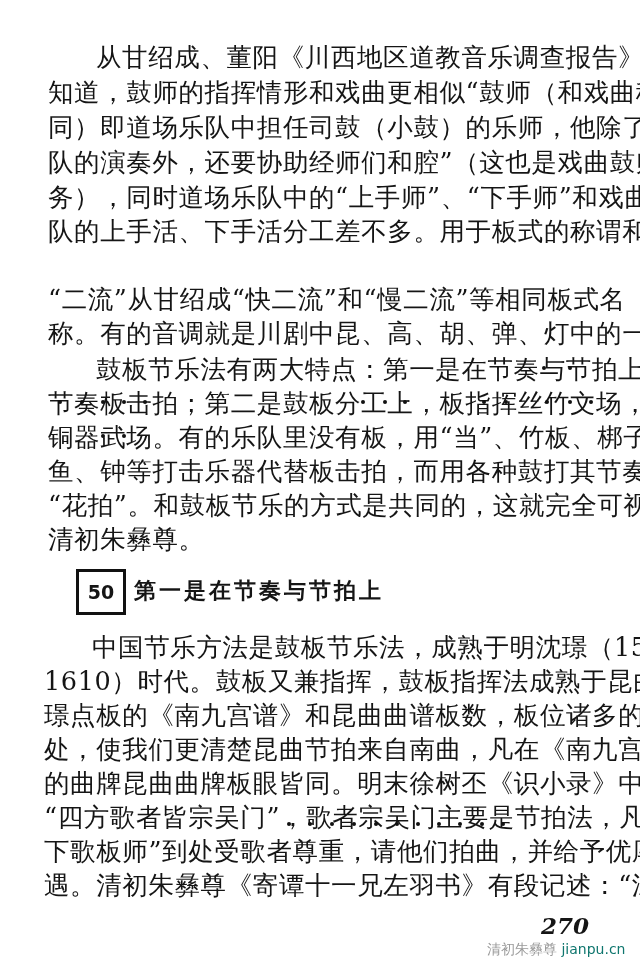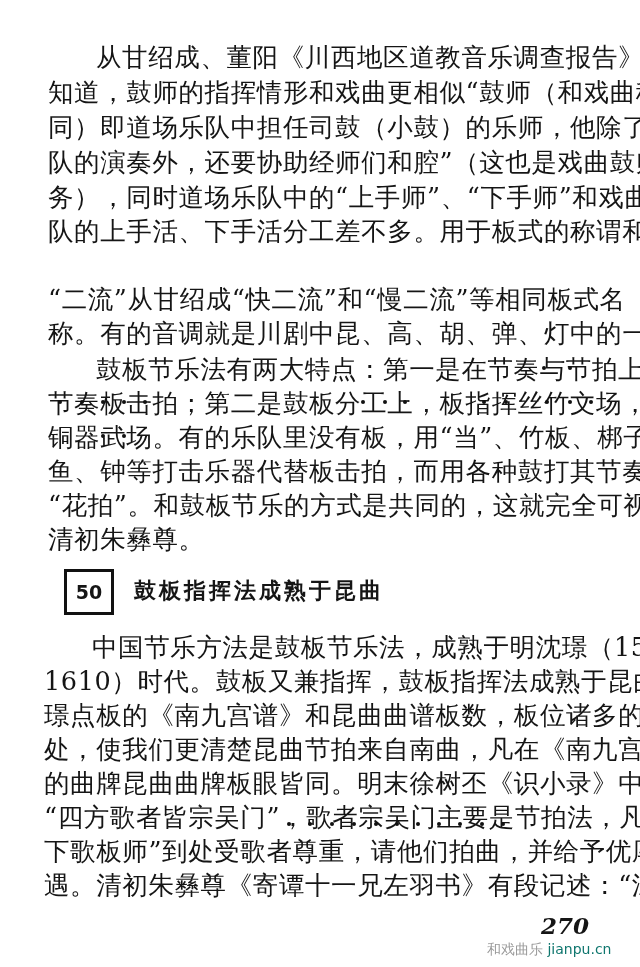--- a/index.html
+++ b/index.html
@@ -9,21 +9,21 @@
   }
   .page { position: absolute; left: 0; top: 0; width: 640px; height: 967px; }
   .line {
     position: absolute; left: 0; width: 640px; height: 34px;
     font-size: 25.5px; line-height: 34px; white-space: nowrap; letter-spacing: 0.6px;
   }
   .line span.t { position: absolute; top: 0; }
   .dots { position: absolute; left: 0; height: 6px; width: 640px; }
   .dot { position: absolute; width: 4px; height: 4px; border-radius: 50%; background: #111; }
   .sec-box {
-    position: absolute; left: 64px; top: 569px; width: 50px; height: 46px;
+    position: absolute; left: 76px; top: 569px; width: 50px; height: 46px;
     border: 3px solid #111; box-sizing: border-box;
     font-family: "DejaVu Sans", "Liberation Sans", sans-serif; font-size: 19px; font-weight: bold;
     display: flex; align-items: center; justify-content: center;
   }
   .sec-title {
     position: absolute; left: 134px; top: 576px; font-size: 22px; font-weight: bold;
     font-family: "DejaVu Sans", "Liberation Sans", sans-serif; letter-spacing: 3px;
   }
   .page-num {
     position: absolute; left: 541px; top: 912px; font-size: 23px; font-weight: bold; font-style: italic;
@@ -103,21 +103,21 @@
   <div class="line" style="top:488px">
       <span class="t" style="left:48px">“花拍”。和鼓板节乐的方式是共同的，这就完全可视为板</span>
     </div>
   <div class="line" style="top:522px">
       <span class="t" style="left:48px">清初朱彝尊。</span>
     </div>
 
   <div class="sec-box">
       <span>50</span>
     </div>
-  <div class="sec-title">鼓板指挥法成熟于昆曲</div>
+  <div class="sec-title">第一是在节奏与节拍上</div>
 
   <div class="line" style="top:630px">
       <span class="t" style="left:92px">中国节乐方法是鼓板节乐法，成熟于明沈璟（1533—</span>
     </div>
   <div class="line" style="top:664px">
       <span class="t" style="left:44px">1610）时代。鼓板又兼指挥，鼓板指挥法成熟于昆曲。从沈</span>
     </div>
   <div class="line" style="top:698px">
       <span class="t" style="left:44px">璟点板的《南九宫谱》和昆曲曲谱板数，板位诸多的相同</span>
     </div>
@@ -145,16 +145,16 @@
   </div>
   <div class="line" style="top:834px">
       <span class="t" style="left:44px">下歌板师”到处受歌者尊重，请他们拍曲，并给予优厚的待</span>
     </div>
   <div class="line" style="top:868px">
       <span class="t" style="left:44px">遇。清初朱彝尊《寄谭十一兄左羽书》有段记述：“江生自</span>
     </div>
 
   <div class="page-num">270</div>
   <div class="watermark">
-    <span>和戏曲乐</span>
+    <span>清初朱彝尊</span>
     <span class="wm-url">jianpu.cn</span>
   </div>
 </div>
 
 </body></html>

